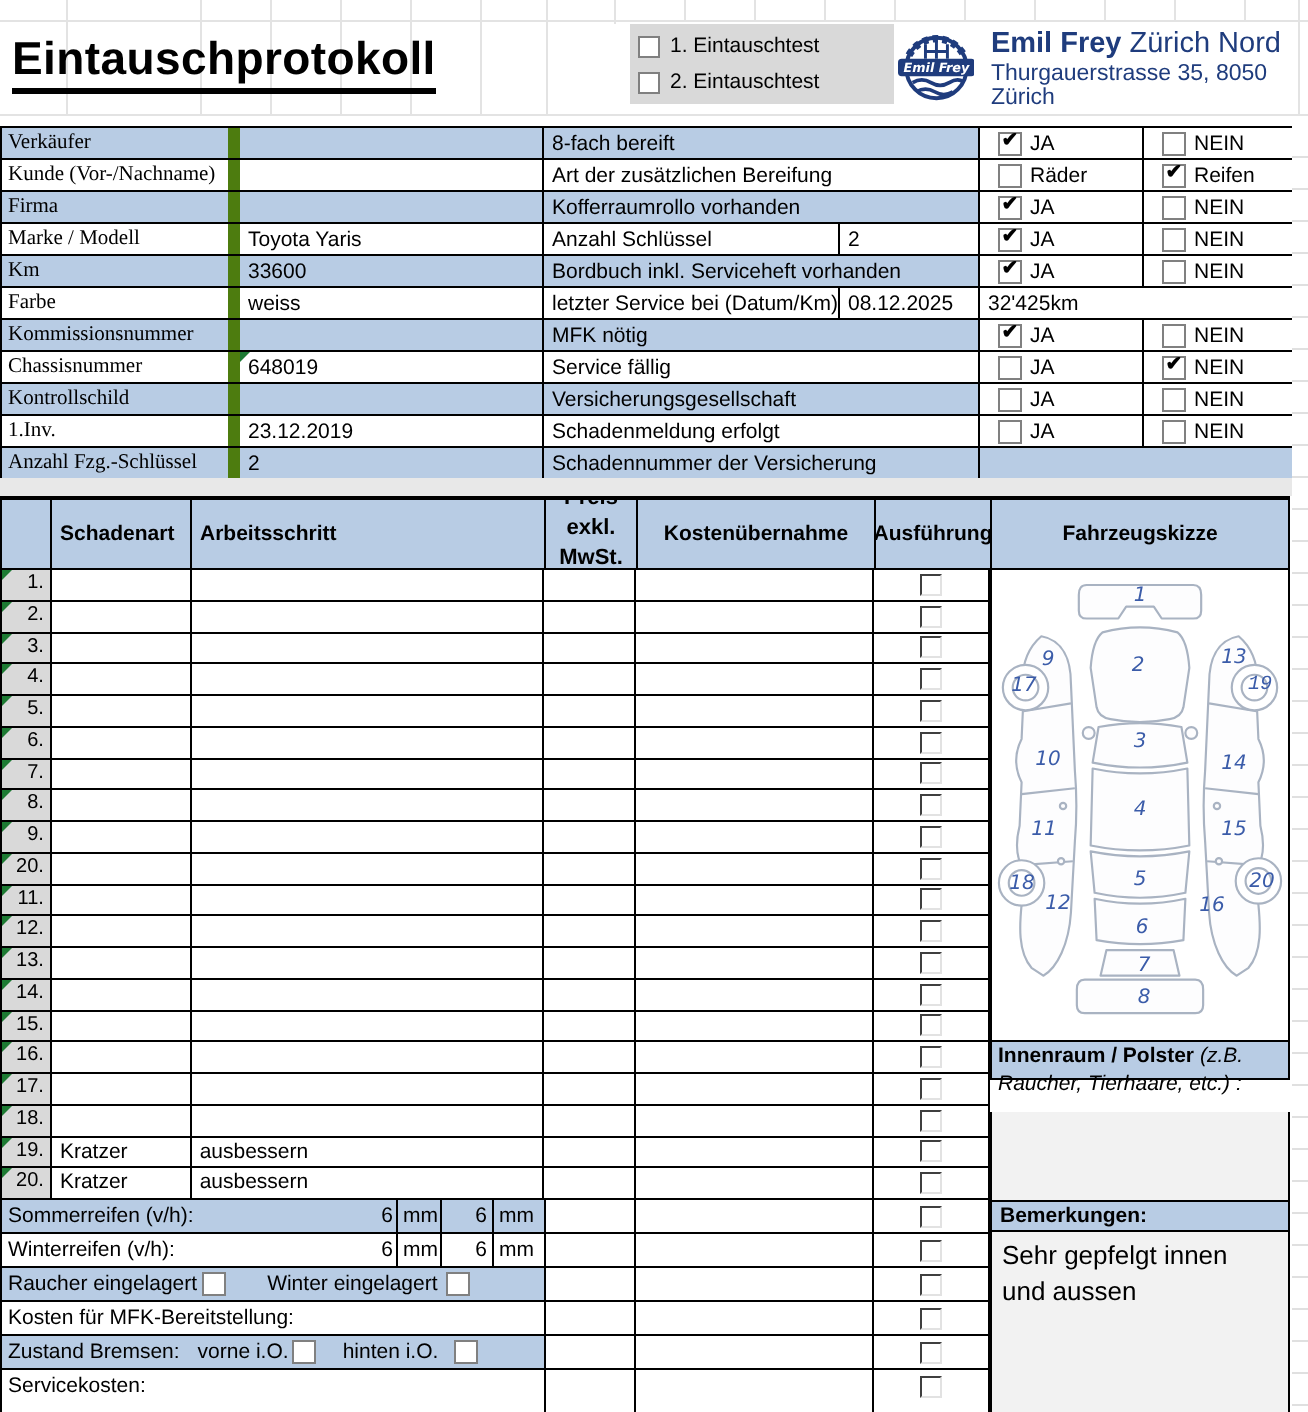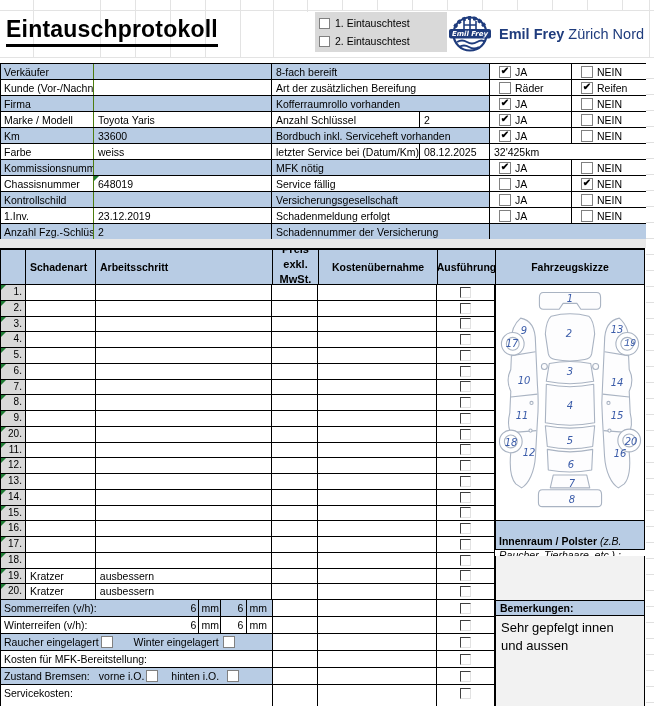--- a/index.html
+++ b/index.html
@@ -22,21 +22,21 @@
 
   
   .cb { width:12px; height:12px; background:#fff; border:1px solid #808080; display:inline-flex;
         align-items:center; justify-content:center; flex:none; }
   .cb .check { font-size:10px; font-weight:bold; line-height:1; position:relative; top:-1px; }
 
   
   #form-left { position:absolute; left:0; top:63px; width:271px; border-top:1px solid #000; border-left:1px solid #000; }
   #form-left .frow { display:flex; height:16px; border-bottom:1px solid #000; }
   #form-left .frow:nth-child(odd) { background:#b8cce4; }
-  .flabel { width:93px; border-right:1px solid #4d7c0f; padding:2px 1px 0 3px; white-space:nowrap; overflow:hidden; }
+  .flabel { width:119px; border-right:6px solid #4d7c0f; padding:2px 1px 0 3px; white-space:nowrap; overflow:hidden;font-family:Liberation Serif, serif; }
   .fvalue { flex:1; padding:2px 2px 0 4px; position:relative; white-space:nowrap; }
 
   #form-right { position:absolute; left:271px; top:63px; width:379px; border-top:1px solid #000;
                 border-left:1px solid #000; border-right:1px solid #000; }
   #form-right .frow { display:flex; height:16px; border-bottom:1px solid #000; align-items:stretch; }
   #form-right .frow:nth-child(odd) { background:#b8cce4; }
   .rlabel { flex:1; padding:2px 0 0 4px; white-space:nowrap; overflow:hidden; }
   .rvalue { width:70px; border-left:1px solid #000; padding:2px 0 0 4px; white-space:nowrap; }
   .rboxes { width:160px; display:flex; }
   .bcell { border-left:1px solid #000; background:#fff; display:flex; align-items:center; gap:4px; padding-left:9px; }
@@ -87,21 +87,21 @@
 
   
   .rp { position:absolute; left:495px; width:150px; border-left:1px solid #000; border-right:1px solid #000; }
   #sk-header { top:248px; height:37px; background:#b8cce4; border-top:2px solid #000; border-bottom:1px solid #000;
                display:flex; align-items:center; justify-content:center; font-weight:bold; }
   #sk-body { top:285px; height:235px; background:#fff; }
   #sk-zones { position:absolute; inset:0; }
   .zone { position:absolute; transform:translate(-50%,-50%); font-style:italic; color:#3b5ca9;
           font-size:10px; font-family:"DejaVu Sans",sans-serif; }
   #innen { top:520px; height:20px; background:#b8cce4; border-top:1px solid #000; border-bottom:1px solid #000;
-           padding:14px 3px; line-height:1.3; }
+           padding:1px 3px; line-height:1.3; }
   #innen b { font-weight:bold; } #innen i { font-style:italic; }
   #innen-gap { top:556px; height:44px; background:#f2f2f2; }
   #bem-hdr { top:600px; height:16px; background:#b8cce4; border-top:1px solid #000; border-bottom:1px solid #000;
              font-weight:bold; padding:1px 0 0 4px; }
   #bem-body { top:616px; height:90px; background:#f2f2f2; padding:3px 5px; font-size:13px; line-height:1.35; }
   #right-strip { position:absolute; left:646px; top:63px; width:8px; height:643px;
                  background:repeating-linear-gradient(to bottom,#fff 0 15px,#e0e0e0 15px 16px); }
   svg text { font-family:"DejaVu Sans",sans-serif; }
 </style>
 </head>
@@ -149,20 +149,21 @@
       <circle cx="21" cy="22" r="16.5" fill="none" stroke="#1f3c7d" stroke-width="2.2"></circle>
       <path d="M6,15 A17,17 0 0 1 36,15" fill="none" stroke="#1f3c7d" stroke-width="4" stroke-dasharray="3,2.4"></path>
       <path d="M15,9 L15,17 M21,7 L21,17 M27,9 L27,17 M15,13 L27,13" stroke="#1f3c7d" stroke-width="1.6" fill="none"></path>
       <path d="M8,30 Q13,27 18,30 T28,30 T36,30" fill="none" stroke="#1f3c7d" stroke-width="2"></path>
       <path d="M10,35 Q15,32 20,35 T30,35" fill="none" stroke="#1f3c7d" stroke-width="2"></path>
       <rect x="0" y="17" width="42" height="9.5" rx="2" fill="#1f3c7d"></rect>
       <text x="21" y="24.3" text-anchor="middle" font-size="7" font-style="italic" font-weight="bold" fill="#ffffff">Emil Frey</text>
     </svg>
     <div id="logo-text">
       <div id="logo-line1"><b>Emil Frey</b><span> Zürich Nord</span></div>
+      <div id="logo-line2">Thurgauerstrasse 35, 8050 Zürich</div>
     </div>
   </div>
 
   <div id="form-left">
 
   <div class="frow">
       <div class="flabel">Verkäufer</div>
       <div class="fvalue"><span></span></div>
     </div>
       <div class="frow">
@@ -729,21 +730,21 @@
         <span class="zone" style="left: 75px; top: 179px;">6</span>
         <span class="zone" style="left: 76px; top: 198px;">7</span>
         <span class="zone" style="left: 76px; top: 214px;">8</span>
         <span class="zone" style="left: 28px; top: 45px;">9</span>
         <span class="zone" style="left: 28px; top: 95px;">10</span>
         <span class="zone" style="left: 26px; top: 130px;">11</span>
         <span class="zone" style="left: 33px; top: 167px;">12</span>
         <span class="zone" style="left: 121px; top: 44px;">13</span>
         <span class="zone" style="left: 121px; top: 97px;">14</span>
         <span class="zone" style="left: 121px; top: 130px;">15</span>
-        <span class="zone" style="left: 124px; top: 168px;">16</span>
+        <span class="zone" style="left: 110px; top: 168px;">16</span>
         <span class="zone" style="left: 16px; top: 58px;">17</span>
         <span class="zone" style="left: 15px; top: 157px;">18</span>
         <span class="zone" style="left: 134px; top: 58px; font-family: Liberation Mono, monospace;">19</span>
         <span class="zone" style="left: 135px; top: 156px;">20</span>
       </div>
   </div>
   <div id="innen" class="rp">
     <b>Innenraum / Polster</b>
     <i>(z.B. Raucher, Tierhaare, etc.) :</i>
   </div>

